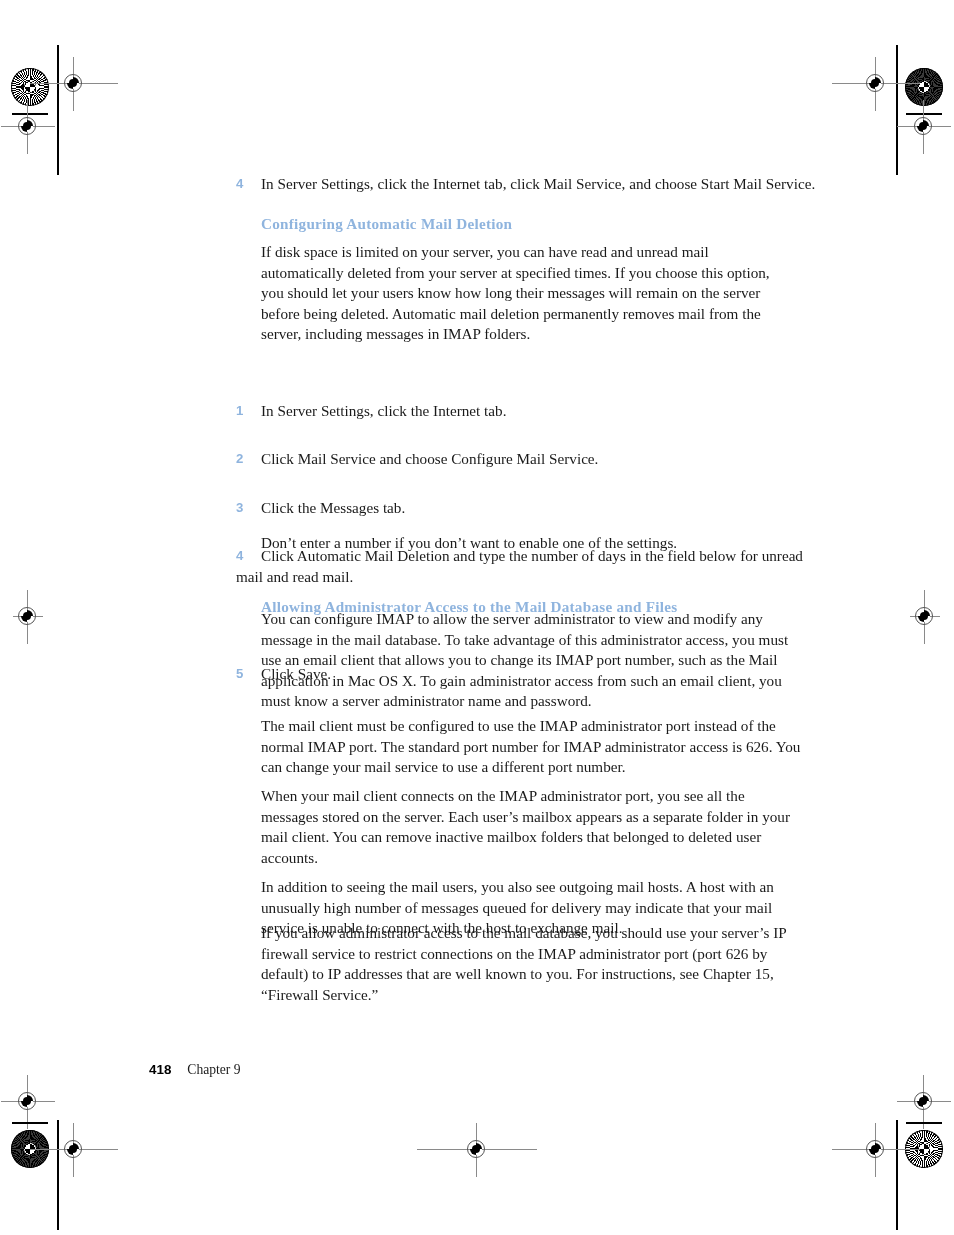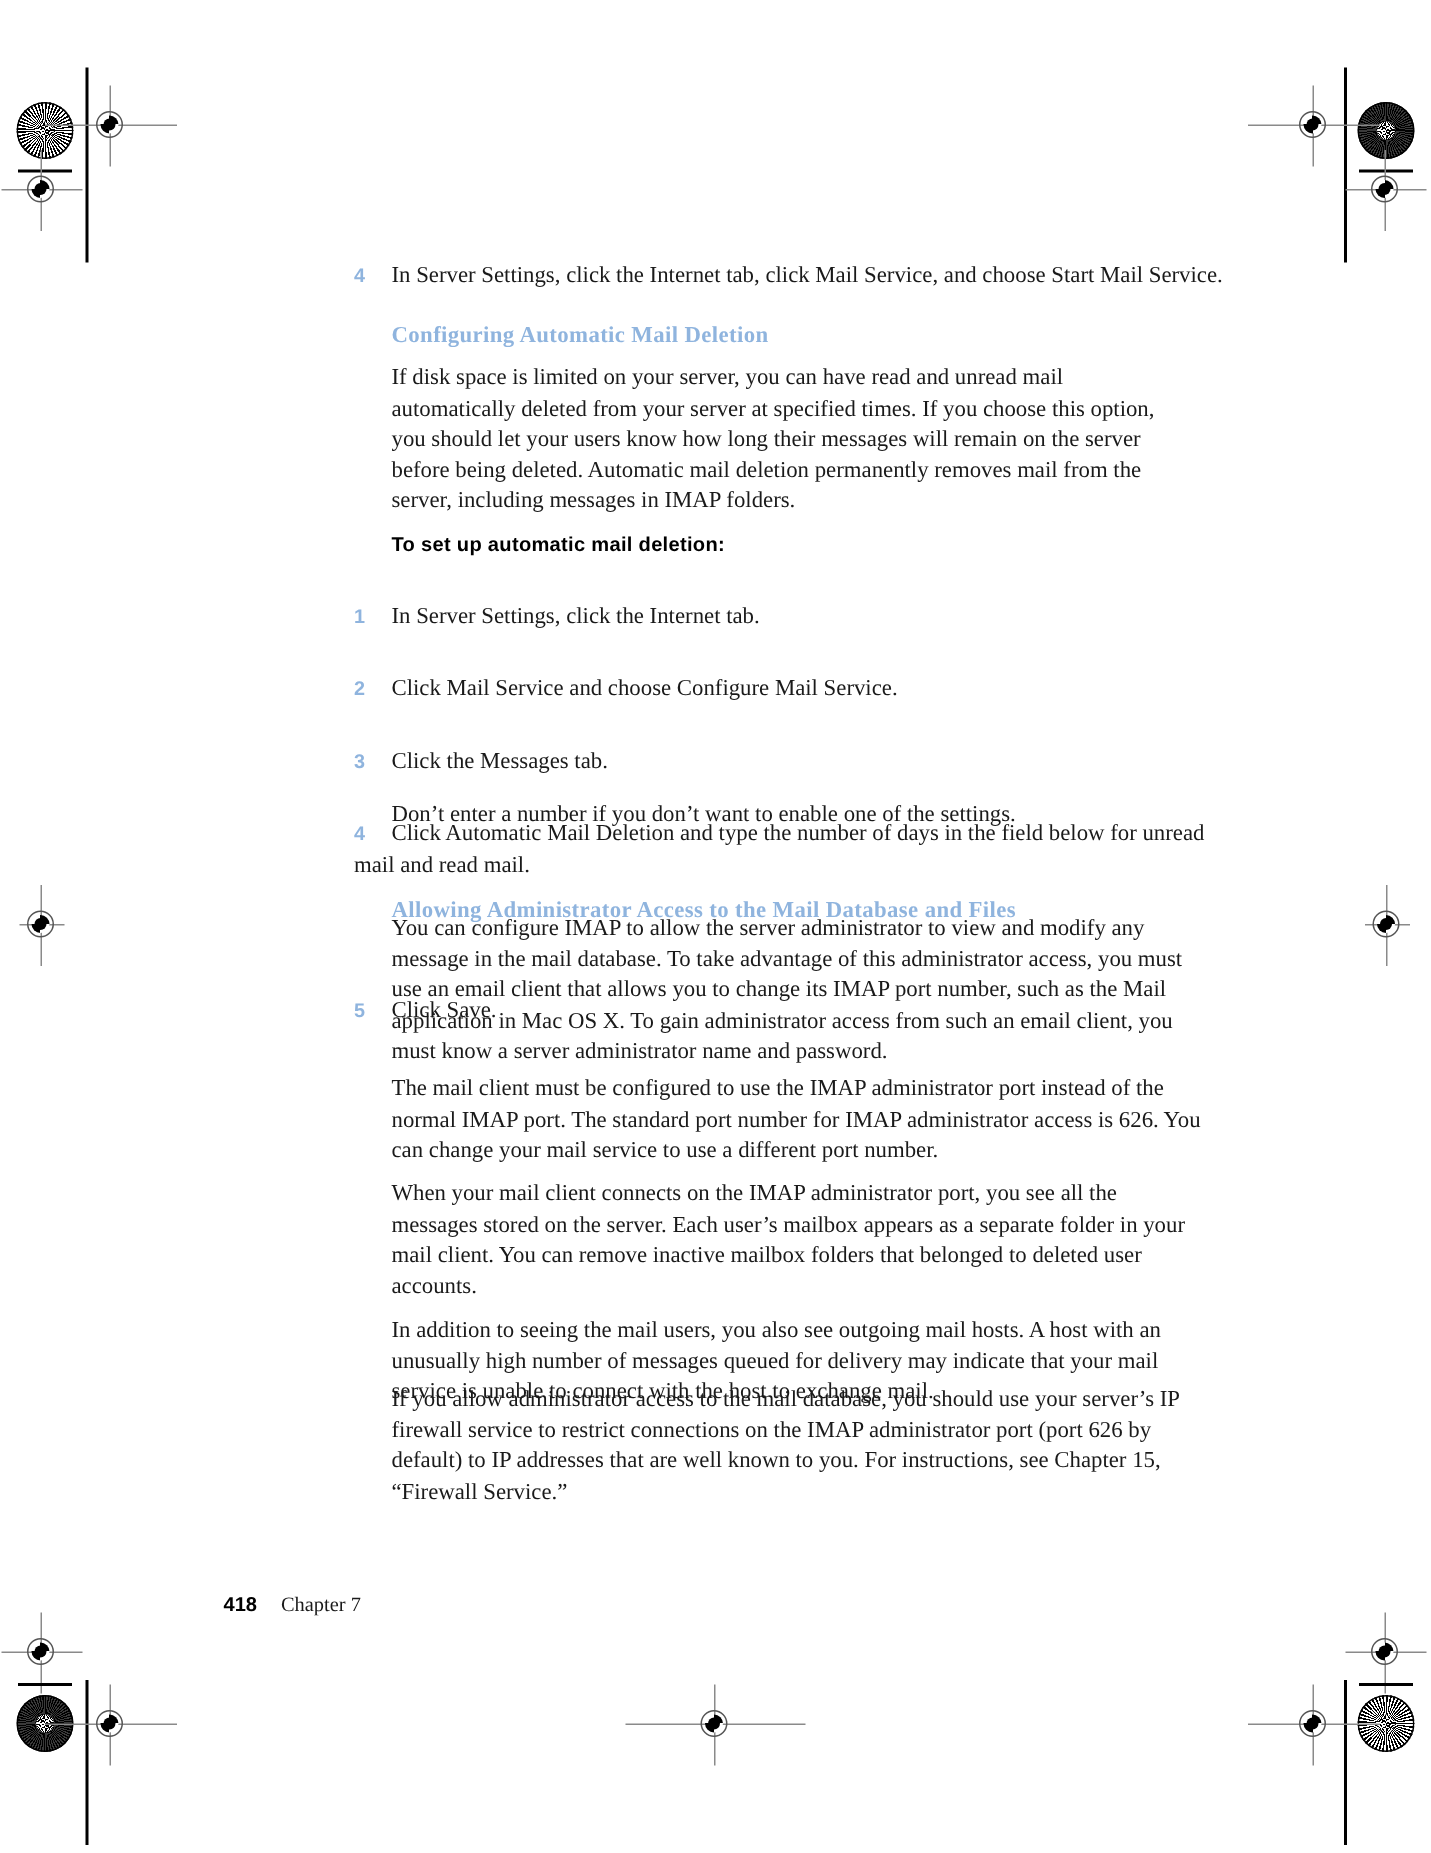--- a/index.html
+++ b/index.html
@@ -249,21 +249,20 @@
 
     <div class="blk step body-text" style="left:236px; top:174px; width:580px;">
       <span class="step-num">4</span>
       <span class="step-text">In Server Settings, click the Internet tab, click Mail Service, and choose Start Mail Service.</span>
     </div>
 
     <div class="blk section-head" style="left:261px; top:215px; width:560px;">Configuring Automatic Mail Deletion</div>
 
     <div class="blk body-text" style="left:261px; top:242px; width:526px; text-align:left;">If disk space is limited on your server, you can have read and unread mail automatically deleted from your server at specified times. If you choose this option, you should let your users know how long their messages will remain on the server before being deleted. Automatic mail deletion permanently removes mail from the server, including messages in IMAP folders.</div>
 
-    <div class="blk bold-head" style="left:261px; top:355px; width:520px;">To set up automatic mail deletion:</div>
 
     <div class="blk step body-text" style="left:236px; top:380px; width:580px;">
       <span class="step-num">1</span>
       <span class="step-text">In Server Settings, click the Internet tab.</span>
     </div>
     <div class="blk step body-text" style="left:236px; top:408px; width:580px;">
       <span class="step-num">2</span>
       <span class="step-text">Click Mail Service and choose Configure Mail Service.</span>
     </div>
     <div class="blk step body-text" style="left:236px; top:436px; width:580px;">
@@ -285,17 +284,17 @@
     <div class="blk section-head" style="left:261px; top:598px; width:600px;">Allowing Administrator Access to the Mail Database and Files</div>
 
     <div class="blk body-text" style="left:261px; top:609px; width:540px;">You can configure IMAP to allow the server administrator to view and modify any message in the mail database. To take advantage of this administrator access, you must use an email client that allows you to change its IMAP port number, such as the Mail application in Mac OS X. To gain administrator access from such an email client, you must know a server administrator name and password.</div>
     <div class="blk body-text" style="left:261px; top:716px; width:542px;">The mail client must be configured to use the IMAP administrator port instead of the normal IMAP port. The standard port number for IMAP administrator access is 626. You can change your mail service to use a different port number.</div>
     <div class="blk body-text" style="left:261px; top:786px; width:543px;">When your mail client connects on the IMAP administrator port, you see all the messages stored on the server. Each user’s mailbox appears as a separate folder in your mail client. You can remove inactive mailbox folders that belonged to deleted user accounts.</div>
     <div class="blk body-text" style="left:261px; top:877px; width:538px;">In addition to seeing the mail users, you also see outgoing mail hosts. A host with an unusually high number of messages queued for delivery may indicate that your mail service is unable to connect with the host to exchange mail.</div>
     <div class="blk body-text" style="left:261px; top:923px; width:538px;">If you allow administrator access to the mail database, you should use your server’s IP firewall service to restrict connections on the IMAP administrator port (port 626 by default) to IP addresses that are well known to you. For instructions, see Chapter 15, “Firewall Service.”</div>
 
     <div class="footer">
       <span class="footer-page">418</span>
-      <span class="footer-chapter">Chapter 7</span>
+      <span class="footer-chapter">Chapter 9</span>
     </div>
 
   </div>
 </div>
 
 </body></html>

